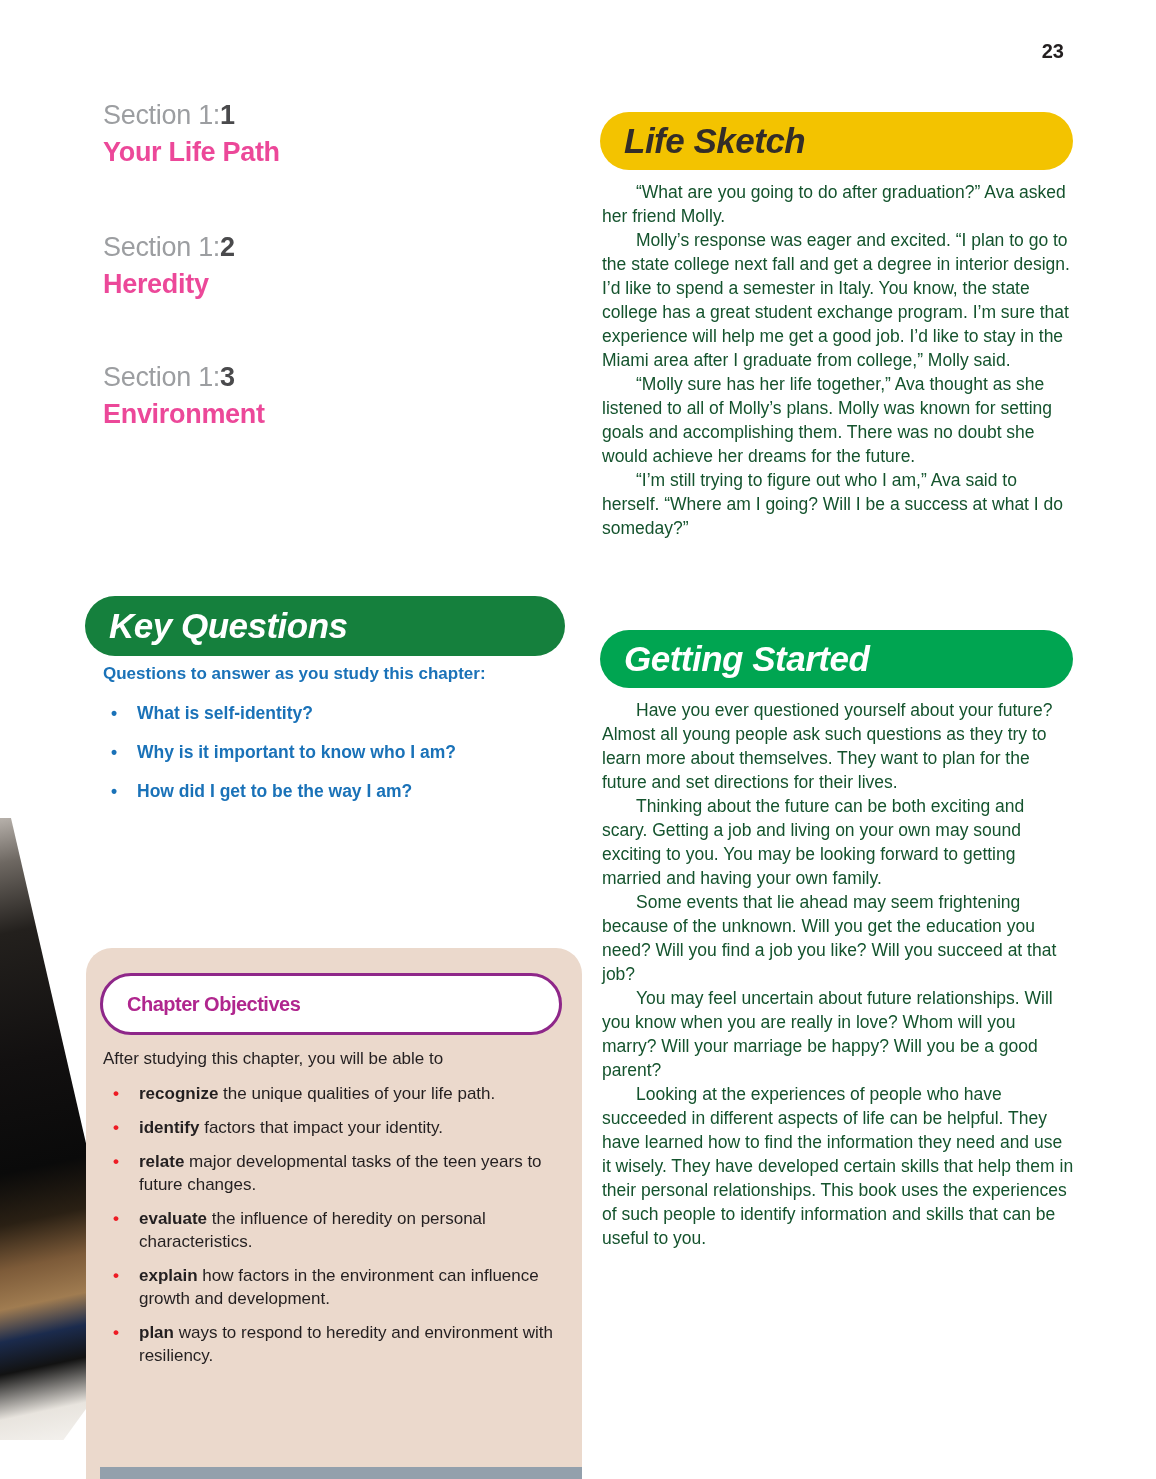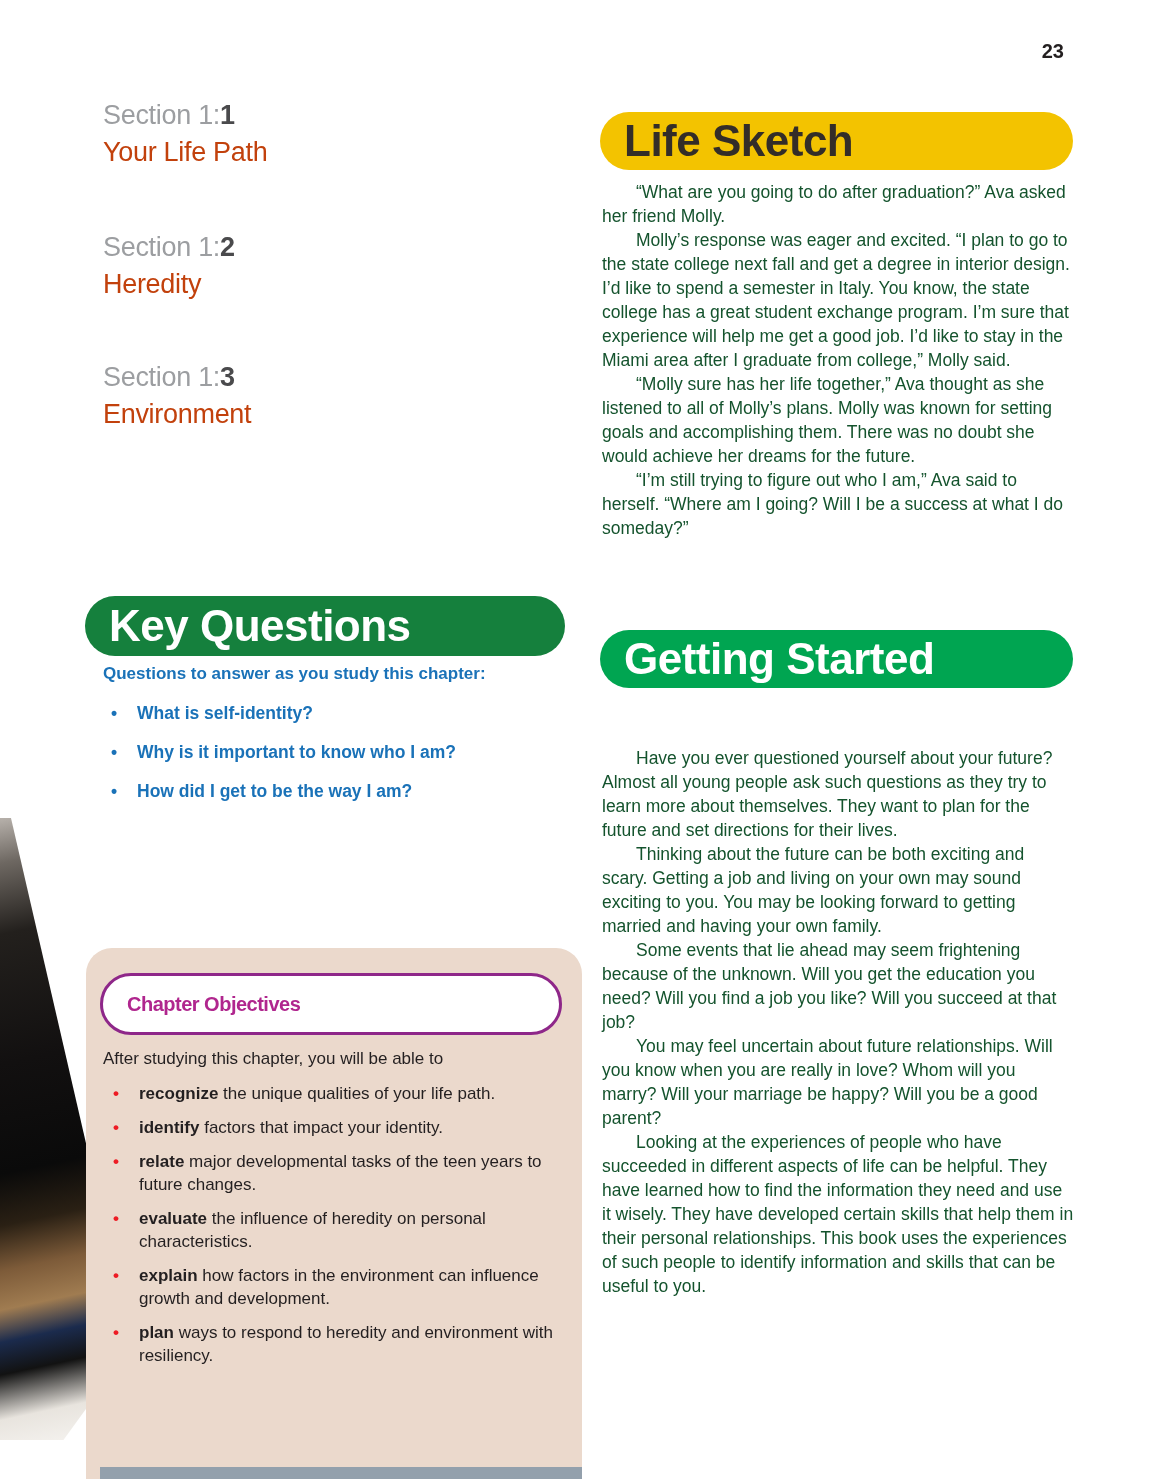--- a/index.html
+++ b/index.html
@@ -8,25 +8,25 @@
     font-family:"Liberation Sans", sans-serif; color:#231F20; overflow:hidden;
   }
 
   
   .pageno { position:absolute; top:40px; right:92px; font-size:20px; font-weight:bold; color:#231F20; }
 
   
   .toc-item { position:absolute; left:103px; width:430px; }
   .toc-line { font-size:27px; color:#9C9EA1; letter-spacing:-0.3px; }
   .toc-num  { font-weight:bold; color:#4A4A4C; }
-  .toc-title { font-size:27px; font-weight:normal; color:#c2410c; margin-top:6px; letter-spacing:-0.3px; }
+  .toc-title { font-size:27px; font-weight:bold; color:#ec4899; margin-top:6px; letter-spacing:-0.3px; }
 
   
   .banner { position:absolute; height:58px; border-radius:29px; display:flex; align-items:center;
-            padding-left:24px; box-sizing:border-box; font-weight:bold; font-size:44px; letter-spacing:-0.5px; }
+            padding-left:24px; box-sizing:border-box; font-weight:bold; font-size:35px; letter-spacing:-0.5px;font-style:italic; }
   .banner-yellow { background:#F3C300; color:#332D28; }
   .banner-blue   { background:#15803d; color:#ffffff; height:60px; border-radius:30px; }
   .banner-green  { background:#00A551; color:#ffffff; }
 
   
   .kq-intro { position:absolute; left:103px; top:664px; width:470px; font-size:17px; font-weight:bold; color:#1A72B8; }
   .kq-list { position:absolute; left:103px; top:702px; width:462px; }
   .kq-item { position:relative; padding-left:34px; margin-bottom:17px; font-size:17.5px; font-weight:bold; color:#1A72B8; line-height:22px; }
   .kq-bullet { position:absolute; left:8px; top:0; }
 
@@ -138,21 +138,21 @@
   <div class="article-text" style="left:602px; top:180px;">
     <p>“What are you going to do after graduation?” Ava asked her friend Molly.</p>
     <p>Molly’s response was eager and excited. “I plan to go to the state college next fall and get a degree in interior design. I’d like to spend a semester in Italy. You know, the state college has a great student exchange program. I’m sure that experience will help me get a good job. I’d like to stay in the Miami area after I graduate from college,” Molly said.</p>
     <p>“Molly sure has her life together,” Ava thought as she listened to all of Molly’s plans. Molly was known for setting goals and accomplishing them. There was no doubt she would achieve her dreams for the future.</p>
     <p>“I’m still trying to figure out who I am,” Ava said to herself. “Where am I going? Will I be a success at what I do someday?”</p>
   </div>
 
   <div class="banner banner-green" style="left:600px; top:630px; width:473px;">
     <span>Getting Started</span>
   </div>
-  <div class="article-text" style="left:602px; top:698px;margin-top:48px;">
+  <div class="article-text" style="left:602px; top:698px;">
     <p>Have you ever questioned yourself about your future? Almost all young people ask such questions as they try to learn more about themselves. They want to plan for the future and set directions for their lives.</p>
     <p>Thinking about the future can be both exciting and scary. Getting a job and living on your own may sound exciting to you. You may be looking forward to getting married and having your own family.</p>
     <p>Some events that lie ahead may seem frightening because of the unknown. Will you get the education you need? Will you find a job you like? Will you succeed at that job?</p>
     <p>You may feel uncertain about future relationships. Will you know when you are really in love? Whom will you marry? Will your marriage be happy? Will you be a good parent?</p>
     <p>Looking at the experiences of people who have succeeded in different aspects of life can be helpful. They have learned how to find the information they need and use it wisely. They have developed certain skills that help them in their personal relationships. This book uses the experiences of such people to identify information and skills that can be useful to you.</p>
   </div>
 
   <div class="bottom-strip"></div>
 
 </div>

